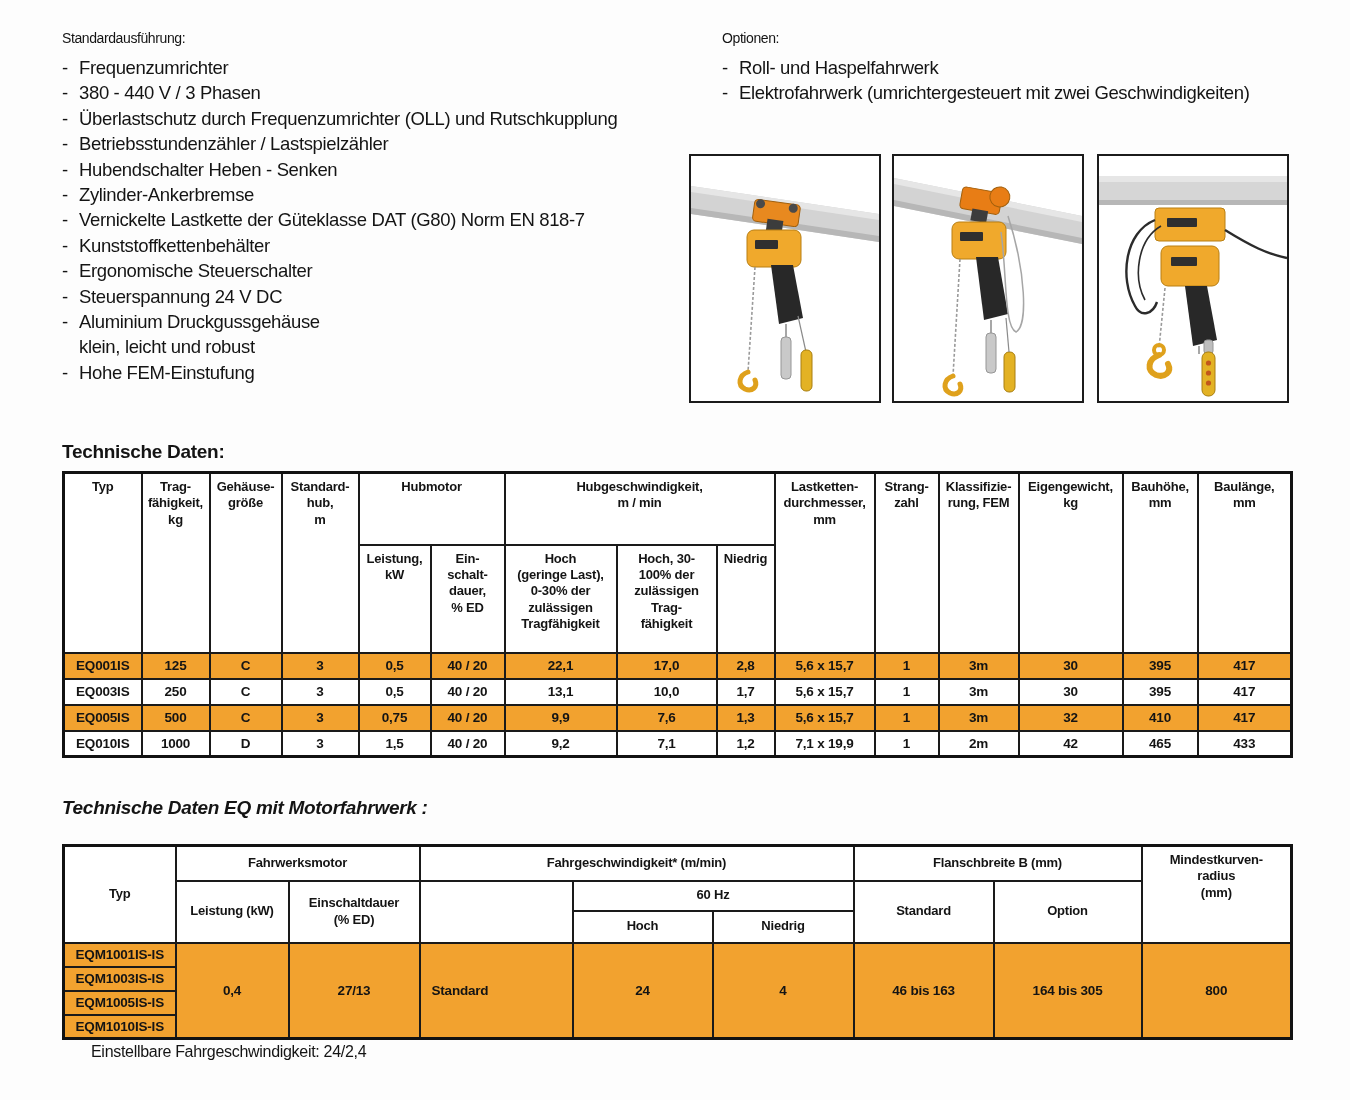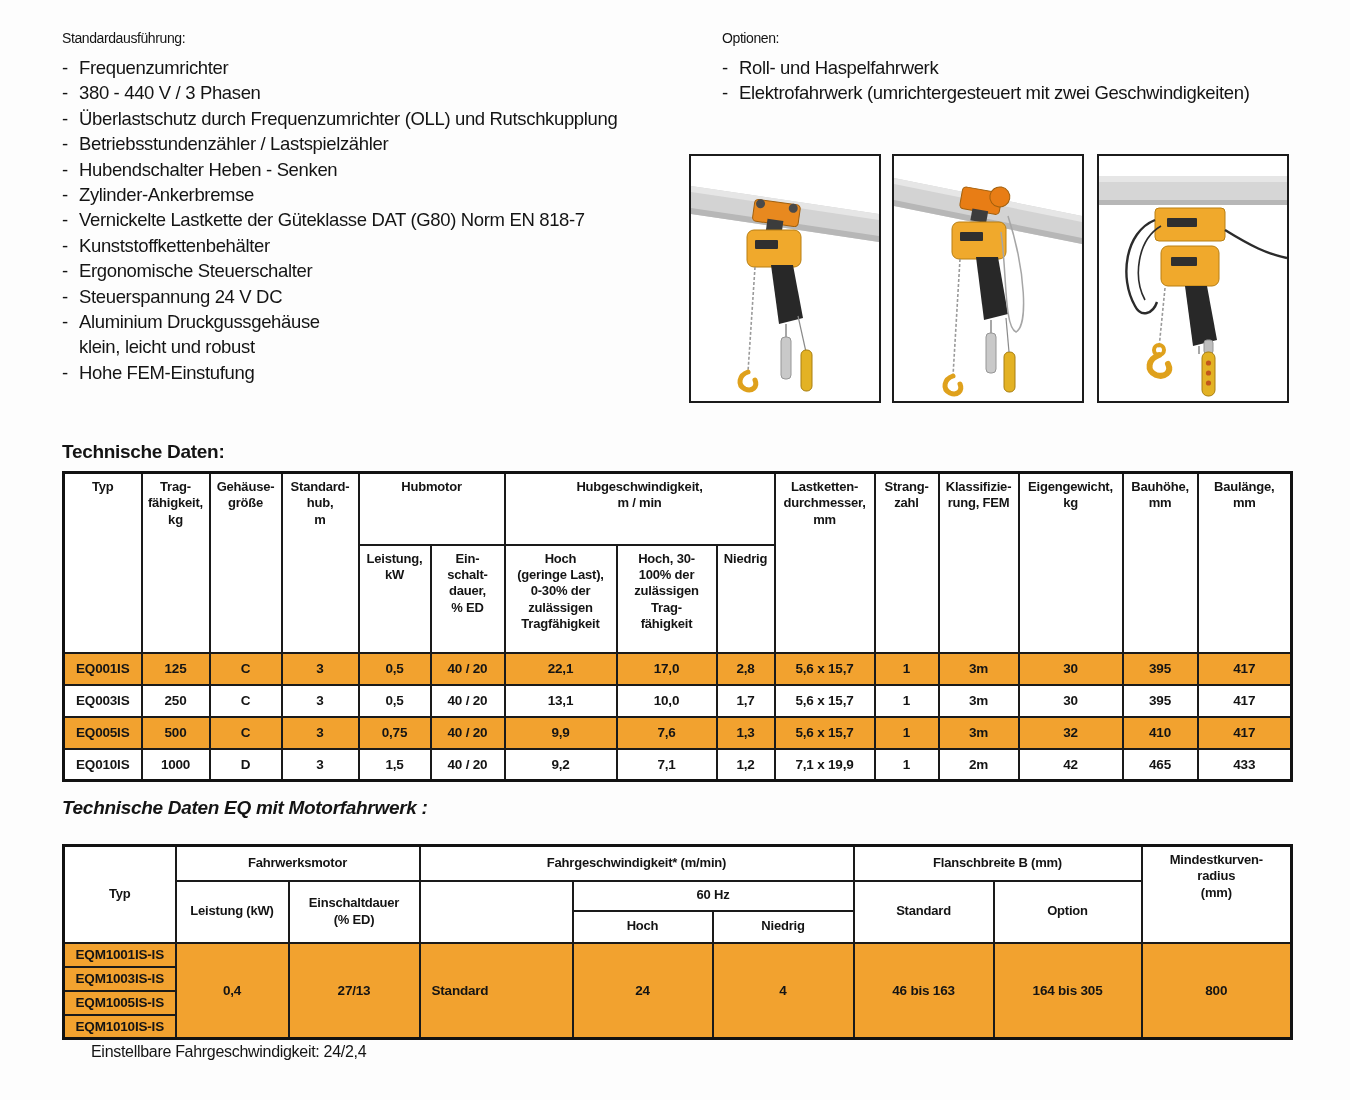--- a/index.html
+++ b/index.html
@@ -28,21 +28,21 @@
   table.dtable{border-collapse:collapse;table-layout:fixed;background:#fff;border:3px solid #121212;}
   table.dtable th, table.dtable td{
     border:2px solid #1a1a1a;font-weight:bold;text-align:center;
     padding:1px 3px;overflow:hidden;
   }
   table.dtable th{font-size:13px;line-height:1.26;white-space:pre-line;letter-spacing:-0.2px;}
   table.dtable td{font-size:13.5px;letter-spacing:-0.2px;vertical-align:middle;}
 
   
   #t1 th{vertical-align:top;padding-top:5px;}
-  #t1 tbody tr{height:32px;}
+  #t1 tbody tr{height:26px;}
   tr.hl td, tbody.hl td{background:#F2A22F;}
 
   
   #t2 th{vertical-align:middle;}
   #t2 th.va-top{vertical-align:top;padding-top:5px;}
   #t2 tbody tr{height:24px;}
   #t2 td.ta-left{text-align:left;padding-left:11px;}
 
   .footnote{font-weight:normal;font-size:16px;letter-spacing:-0.3px;margin-left:29px;}
 </style>

